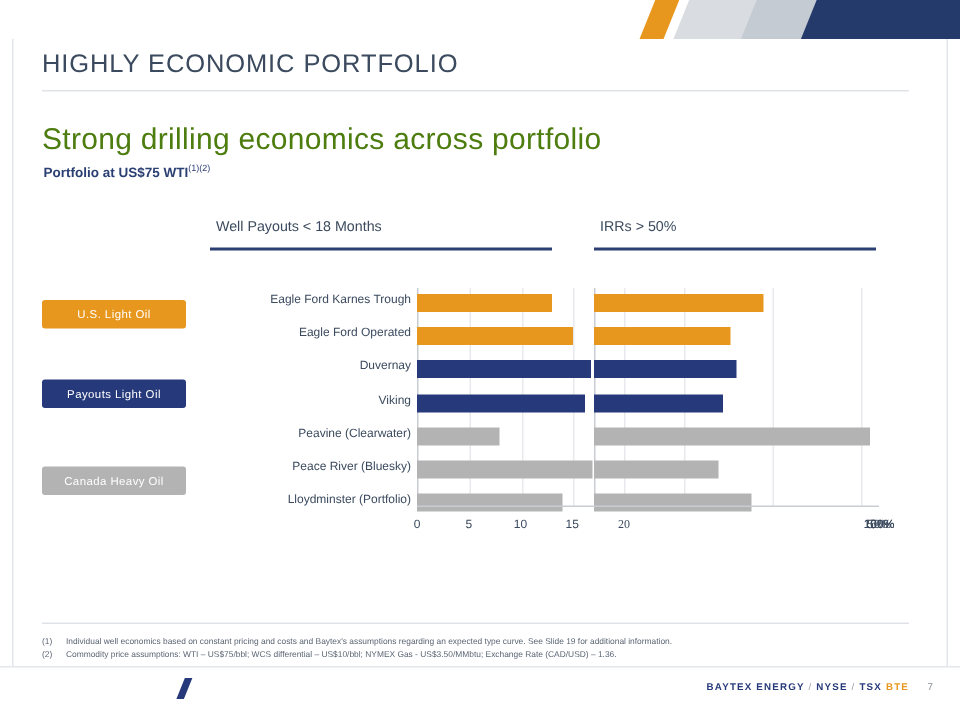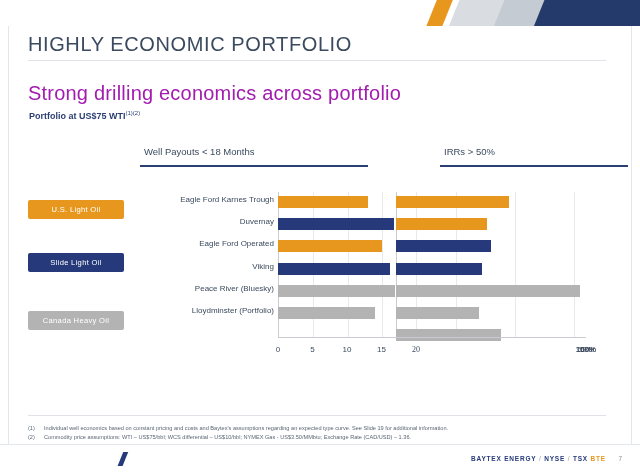--- a/index.html
+++ b/index.html
@@ -17,41 +17,41 @@
   .topband .gray1{position:absolute;left:455px;top:-6px;width:230px;height:34px;background:#d9dde2;transform:skewX(-22deg);}
   .topband .gray2{position:absolute;left:500px;top:-6px;width:200px;height:34px;background:#c5cbd2;transform:skewX(-22deg);}
   .topband .navy{position:absolute;left:540px;top:-6px;width:160px;height:34px;background:#243a6b;transform:skewX(-22deg);}
   .topband .orange{position:absolute;left:432px;top:-4px;width:16px;height:32px;background:#e8971e;transform:skewX(-22deg);}
 
   
   .frame{position:absolute;left:8px;top:26px;width:622px;height:418px;border:1px solid #e3e6ea;border-top:none;border-bottom:none;}
 
   .title{
     position:absolute;left:28px;top:33px;
-    font-size:20px;letter-spacing:.6px;color:#3b4a5e;font-weight:400;
+    font-size:17px;letter-spacing:.6px;color:#3b4a5e;font-weight:400;
   }
   .titlerule{position:absolute;left:28px;top:60px;width:578px;height:1px;background:#dfe3e8;}
 
   .subtitle{
     position:absolute;left:28px;top:82px;
-    font-size:20px;color:#a21caf;font-weight:400;letter-spacing:.2px;
+    font-size:20px;color:#4d7c0f;font-weight:400;letter-spacing:.2px;
   }
   .kicker{
     position:absolute;left:29px;top:110px;
     font-size:9px;color:#2b3f73;font-weight:bold;
   }
   .kicker sup{font-size:6px;font-weight:normal;}
 
   
   .chdr{position:absolute;font-size:9.5px;color:#3b4a5e;}
   .chdr .lbl{display:block;padding-left:4px;padding-bottom:8px;}
   .chdr .rule{display:block;height:1.5px;background:#2b3f73;}
 
   #hdr-left{left:140px;top:146px;width:228px;}
-  #hdr-right{left:396px;top:146px;width:188px;margin-left:44px;}
+  #hdr-right{left:396px;top:146px;width:188px;}
 
   
   .pill{
     position:absolute;width:96px;height:19px;border-radius:2px;
     font-size:7.6px;color:#fff;display:flex;align-items:center;justify-content:center;
     letter-spacing:.3px;
   }
   #pill-us{left:28px;top:200px;background:#e8971e;}
   #pill-cl{left:28px;top:253px;background:#26397a;}
   #pill-ch{left:28px;top:311px;background:#b3b3b3;}
@@ -128,49 +128,53 @@
   </div>
   <div class="chdr" id="hdr-right">
     <span class="lbl">IRRs &gt; 50%</span>
     <span class="rule"></span>
   </div>
 
   <div class="pill" id="pill-us">
     <span>U.S. Light Oil</span>
   </div>
   <div class="pill" id="pill-cl">
-    <span>Slide  Light Oil</span>
+    <span>Payouts  Light Oil</span>
   </div>
   <div class="pill" id="pill-ch">
     <span>Canada  Heavy Oil</span>
   </div>
 
   <div class="chart" id="chart-left">
     <div class="plotarea">
         <div class="gridline" style="left: 25%;"></div>
         <div class="gridline" style="left: 50%;"></div>
         <div class="gridline" style="left: 75%;"></div>
         <div class="gridline" style="left: 100%;"></div>
       </div>
     <div class="rows">
         <div class="row">
           <span class="cat">Eagle Ford Karnes Trough</span>
           <div class="bar" style="width: 65%; background: rgb(232, 151, 30);"></div>
         </div>
         <div class="row">
+          <span class="cat">Eagle Ford Operated</span>
+          <div class="bar" style="width: 75%; background: rgb(232, 151, 30);"></div>
+        </div>
+        <div class="row">
           <span class="cat">Duvernay</span>
           <div class="bar" style="width: 84%; background: rgb(38, 57, 122);"></div>
         </div>
         <div class="row">
-          <span class="cat">Eagle Ford Operated</span>
-          <div class="bar" style="width: 75%; background: rgb(232, 151, 30);"></div>
-        </div>
-        <div class="row">
           <span class="cat">Viking</span>
           <div class="bar" style="width: 81%; background: rgb(38, 57, 122);"></div>
+        </div>
+        <div class="row">
+          <span class="cat">Peavine (Clearwater)</span>
+          <div class="bar" style="width: 40%; background: rgb(179, 179, 179);"></div>
         </div>
         <div class="row">
           <span class="cat">Peace River (Bluesky)</span>
           <div class="bar" style="width: 85%; background: rgb(179, 179, 179);"></div>
         </div>
         <div class="row">
           <span class="cat">Lloydminster (Portfolio)</span>
           <div class="bar" style="width: 70%; background: rgb(179, 179, 179);"></div>
         </div>
       </div>

